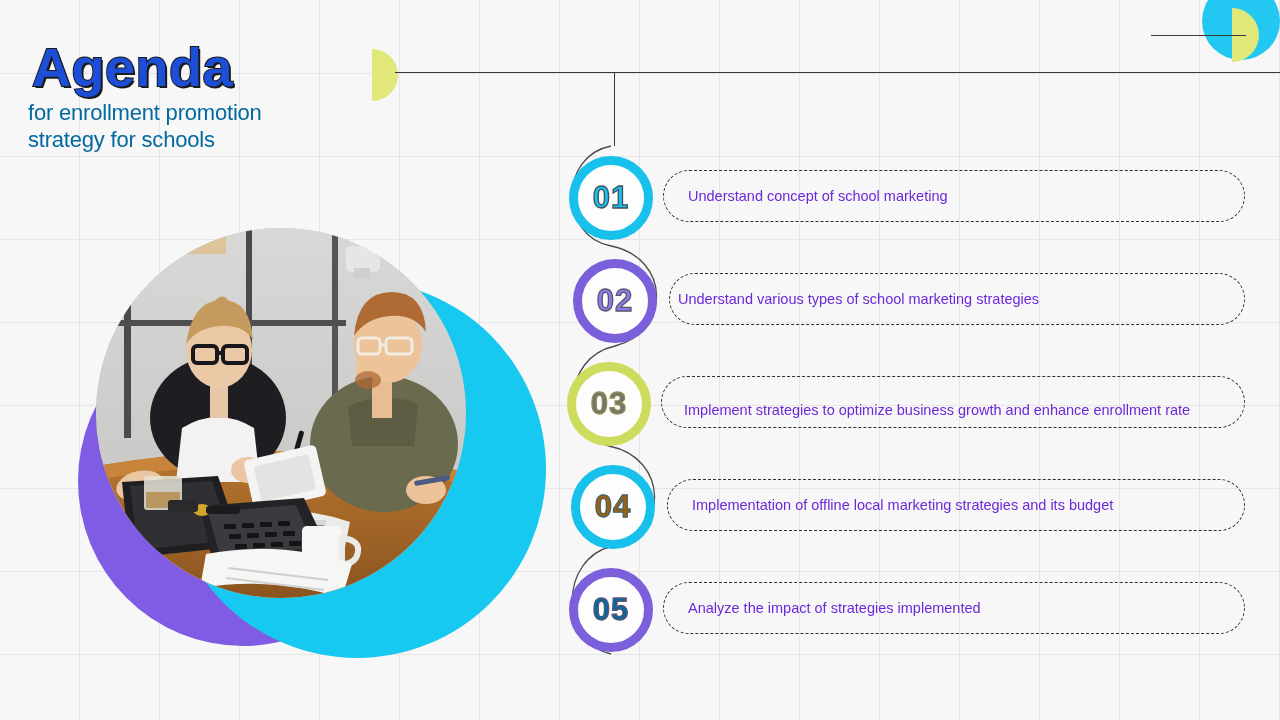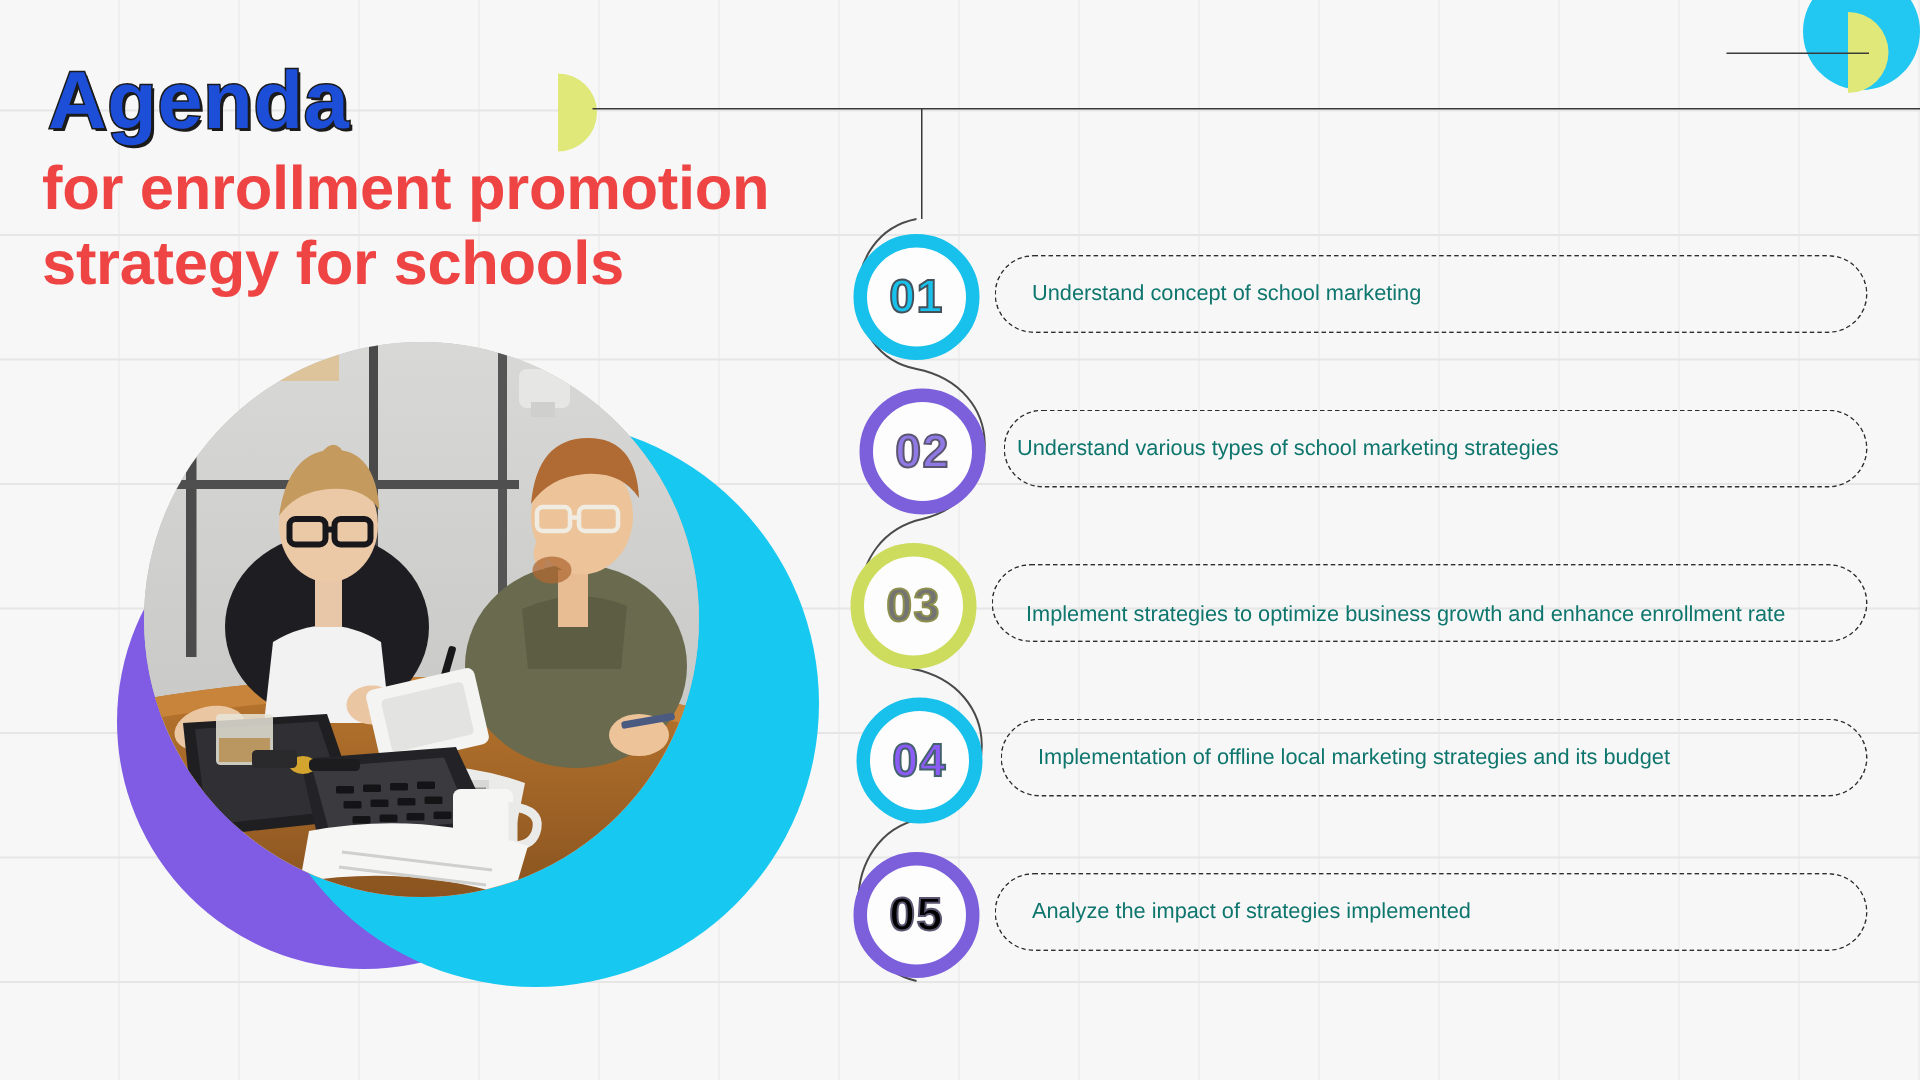--- a/index.html
+++ b/index.html
@@ -23,21 +23,21 @@
   #title-block{position:absolute;left:28px;top:40px;width:520px;}
   #agenda-word{
     font-size:54px;font-weight:bold;letter-spacing:.5px;line-height:1;
     color:#1d4ed8;
     -webkit-text-stroke:2px #1b1b1b;
     paint-order:stroke fill;
     text-shadow:2px 2px 0 #1b1b1b;
     margin:0 0 6px 4px;
   }
   #subtitle{
-    font-size:41px;font-weight:bold;line-height:1.22;color:#ef4444;
+    font-size:22px;font-weight:normal;line-height:1.22;color:#0369a1;
     margin:0;letter-spacing:-.2px;
   }
   
   #cyan-corner{
     position:absolute;right:0;top:-18px;width:78px;height:78px;
     border-radius:50%;background:#22c8f2;
   }
   #yellow-half{
     position:absolute;left:1232px;top:8px;width:27px;height:54px;
     background:#dfe878;
@@ -94,21 +94,21 @@
   .pill{
     position:absolute;top:14px;height:52px;
     border:1.4px dashed #2e2e2e;
     border-radius:26px;
     box-sizing:border-box;
     display:flex;align-items:center;
     z-index:2;
     background:transparent;
   }
   .pill span{
-    font-size:14.5px;color:#0f766e;
+    font-size:14.5px;color:#6d28d9;
     white-space:nowrap;
     font-family:"Liberation Sans", sans-serif;
   }
 </style>
 </head>
 <body>
 
 <div id="grid"></div>
 
 <div id="cyan-corner"></div>
@@ -269,28 +269,28 @@
     <div class="num-circle" style="left:14px;border:9px solid #cddc5c;">
       <span style="color:#737373;-webkit-text-stroke:1.3px #8d8f4e;">03</span>
     </div>
     <div class="pill" style="left:108px;width:584px;">
       <span style="margin-left:22px;margin-top:16px;">Implement strategies to optimize business growth and enhance enrollment rate</span>
     </div>
   </div>
 
   <div class="row" style="top:315px;">
     <div class="num-circle" style="left:18px;border:9px solid #17c1ec;">
-      <span style="color:#8b5cf6;-webkit-text-stroke:1.3px #44626e;">04</span>
+      <span style="color:#a16207;-webkit-text-stroke:1.3px #44626e;">04</span>
     </div>
     <div class="pill" style="left:114px;width:578px;">
       <span style="margin-left:24px;">Implementation of offline local marketing strategies and its budget</span>
     </div>
   </div>
 
   <div class="row" style="top:418px;">
     <div class="num-circle" style="left:16px;border:9px solid #7b5fdb;">
-      <span style="color:#000000;-webkit-text-stroke:1.3px #5b5570;">05</span>
+      <span style="color:#0369a1;-webkit-text-stroke:1.3px #5b5570;">05</span>
     </div>
     <div class="pill" style="left:110px;width:582px;">
       <span style="margin-left:24px;">Analyze the impact of strategies implemented</span>
     </div>
   </div>
 </div>
 
 </body></html>

